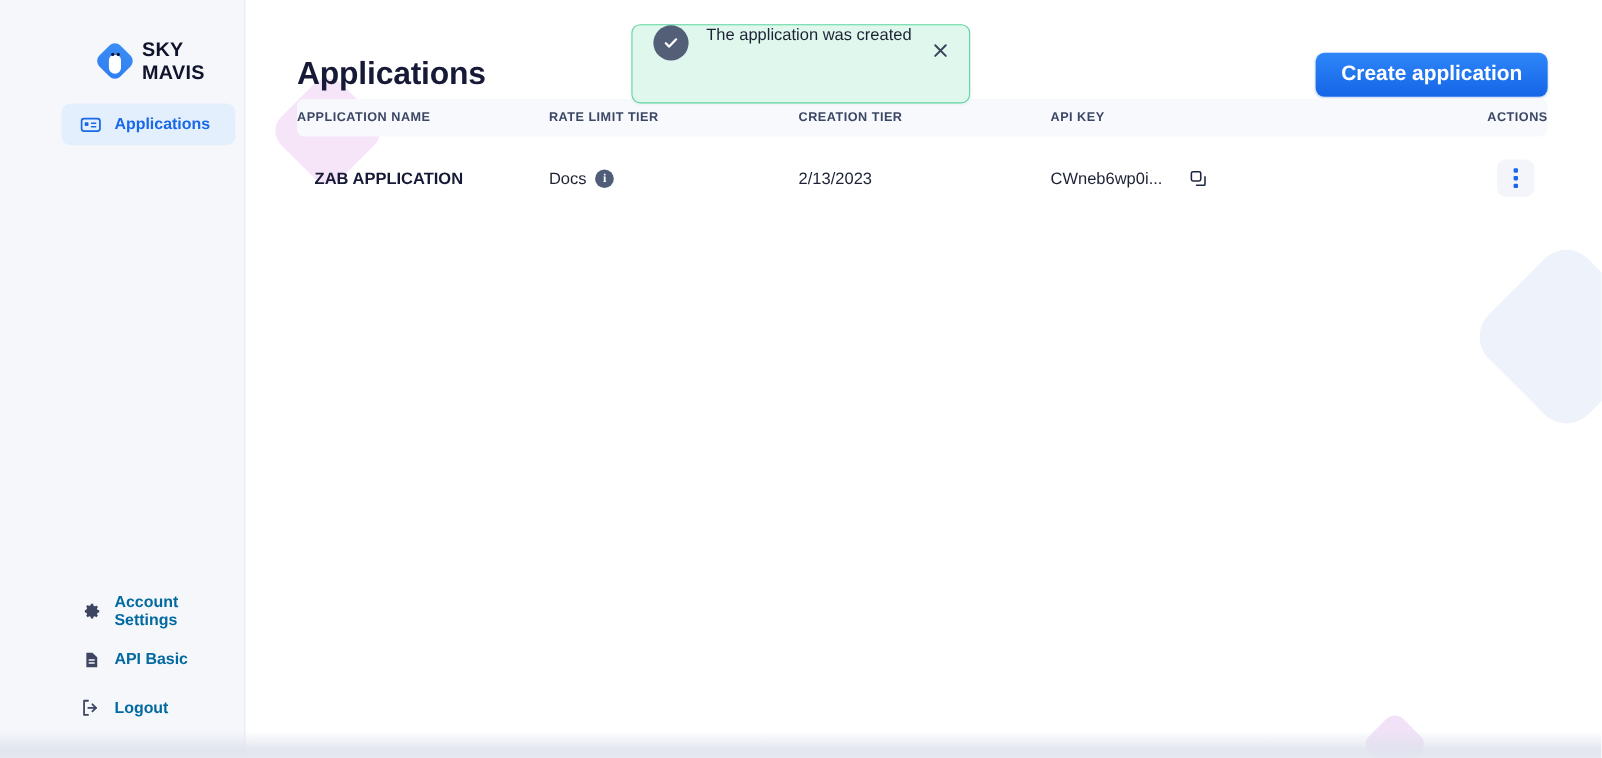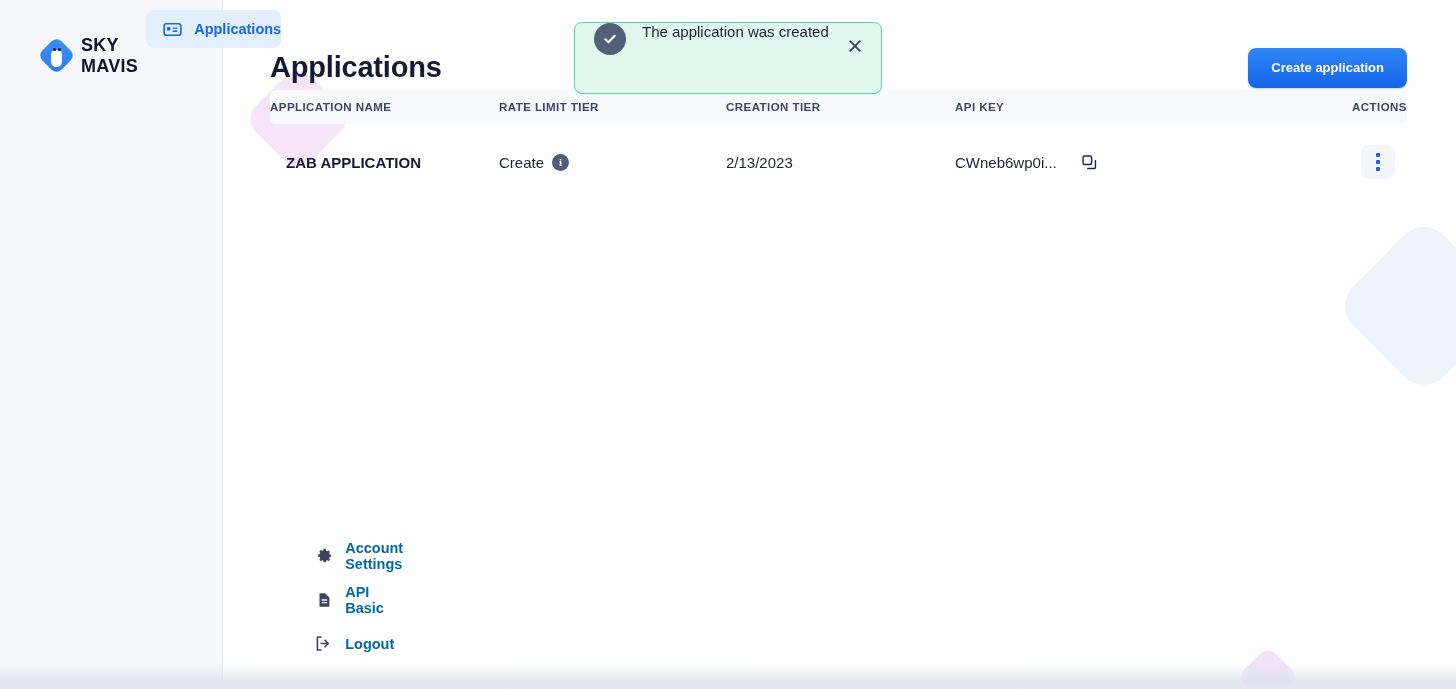--- a/index.html
+++ b/index.html
@@ -52,21 +52,22 @@
   
   #sidebar {
     position: relative;
     width: 223px;
     height: 689px;
     background: #f5f7fb;
     border-right: 1px solid #e8ebf2;
     flex: none;
     z-index: 5;
     display: flex;
-    flex-direction: row;
+    flex-direction: column;
+    padding-left: 48px;
   }
   #brand {
     display: flex;
     align-items: center;
     gap: 9px;
     padding: 27px 0 0 41px;
     height: 84px;
   }
   .logo-mark {
     position: relative;
@@ -150,21 +151,21 @@
   #page-title {
     font-size: 29px;
     font-weight: 800;
     color: #161a36;
     letter-spacing: -0.2px;
   }
   #create-app-button {
     margin-left: auto;
     background: linear-gradient(180deg,#2e86f7 0%,#1565e8 100%);
     color: #ffffff;
-    font-size: 13px;
+    font-size: 19px;
     font-weight: 700;
     border: none;
     border-radius: 8px;
     height: 40px;
     padding: 0 23px;
     cursor: pointer;
     font-family: "Liberation Sans", sans-serif;
     box-shadow: 0 1px 2px rgba(20,80,200,0.25);
   }
 
@@ -390,21 +391,21 @@
         <div class="cell col-tier">RATE LIMIT TIER</div>
         <div class="cell col-date">CREATION TIER</div>
         <div class="cell col-key">API KEY</div>
         <div class="cell col-actions">ACTIONS</div>
       </div>
 
       <div class="row">
         <div class="cell col-name cell-app-name">ZAB APPLICATION</div>
 
         <div class="cell col-tier cell-tier">
-          <span>Create</span>
+          <span>Docs</span>
           <span id="tier-info-icon">i</span>
         </div>
 
         <div class="cell col-date cell-date">2/13/2023</div>
 
         <div class="cell col-key cell-key">
           <span>CWneb6wp0i...</span>
           <button id="copy-key-button">
             <svg width="17" height="17" viewBox="0 0 18 18" fill="none" stroke="#1d2640" stroke-width="1.5">
               <rect x="2.2" y="2.2" width="9" height="9" rx="1.6"></rect>

